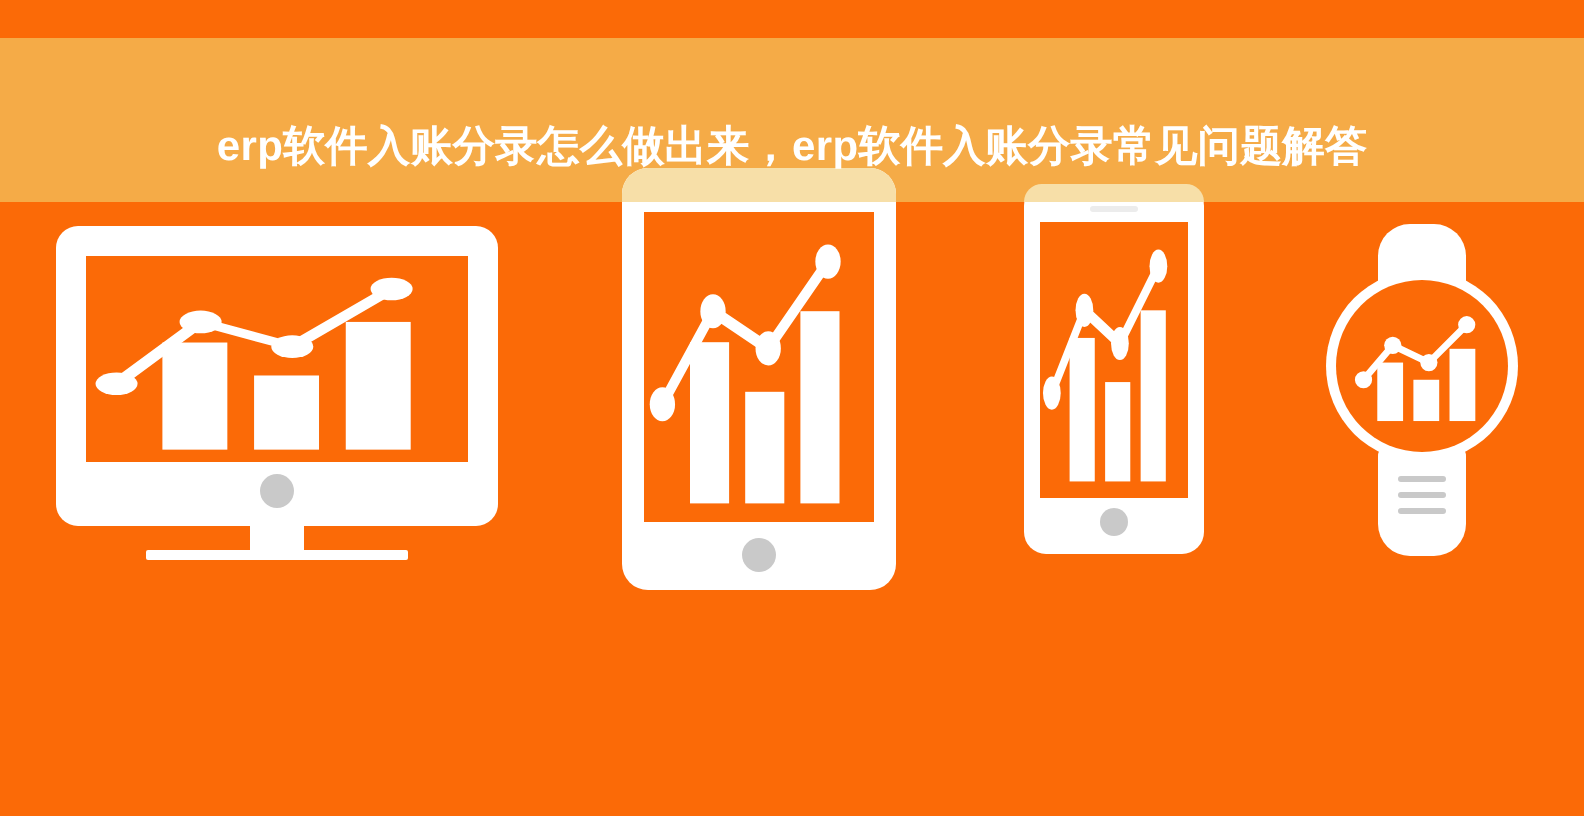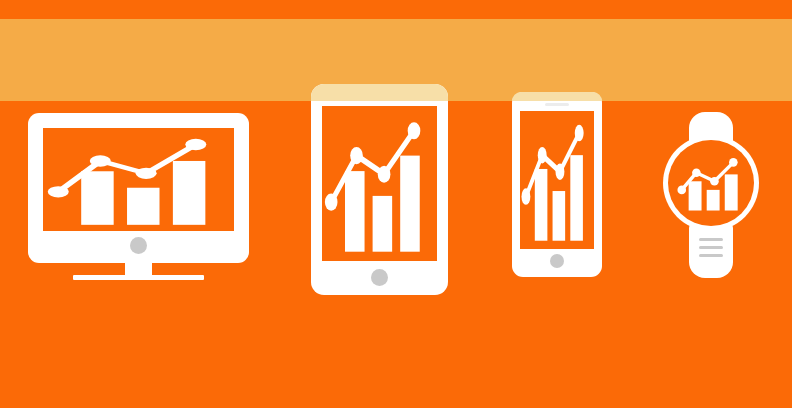--- a/index.html
+++ b/index.html
@@ -136,20 +136,21 @@
   #watch-line-3 { top: 142px; }
 
   .chart-svg { display: block; }
 </style>
 </head>
 <body>
 
 <div id="stage">
 
   <div id="title-banner"></div>
+  <h1 id="title-text">erp软件入账分录怎么做出来，erp软件入账分录常见问题解答</h1>
 
   <div id="monitor" class="device">
     <div id="monitor-body" class="white">
       <div id="monitor-screen" class="screen">
         <svg class="chart-svg" width="191" height="103" viewBox="0 0 100 100" preserveAspectRatio="none">
           <rect x="20" y="42" width="17" height="52" fill="#ffffff"></rect>
           <rect x="44" y="58" width="17" height="36" fill="#ffffff"></rect>
           <rect x="68" y="32" width="17" height="62" fill="#ffffff"></rect>
           <polyline points="8,62 30,32 54,44 80,16" fill="none" stroke="#ffffff" stroke-width="4" stroke-linecap="round" stroke-linejoin="round"></polyline>
           <circle cx="8" cy="62" r="5.5" fill="#ffffff"></circle>

